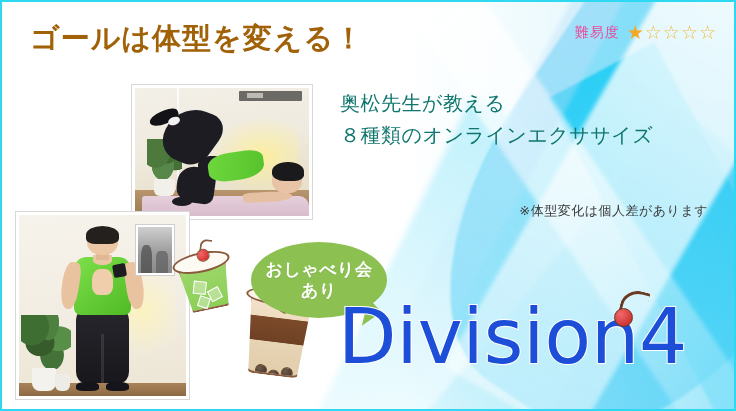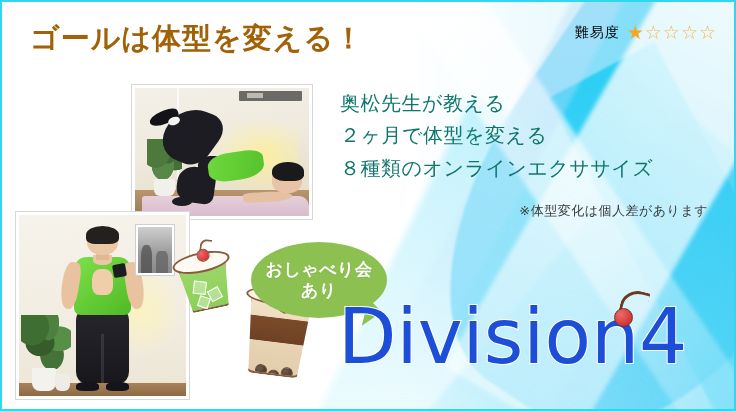--- a/index.html
+++ b/index.html
@@ -106,21 +106,21 @@
   .difficulty {
     position: absolute;
     right: 18px;
     top: 21px;
     display: flex;
     align-items: center;
     gap: 7px;
   }
   .difficulty-label {
     font-size: 14px;
-    color: #000000;
+    color: #ec4899;
     letter-spacing: 1px;
   }
   .stars { display: flex; gap: 1px; line-height: 1; }
   .star {
     font-size: 19px;
     line-height: 1;
     color: #f5a623;
   }
   .star.empty { color: #f3b942; }
 
@@ -629,21 +629,20 @@
       <span class="star filled">★</span>
       <span class="star empty">☆</span>
       <span class="star empty">☆</span>
       <span class="star empty">☆</span>
       <span class="star empty">☆</span>
     </span>
   </div>
 
   <div class="bullets">
     <div class="bullet-line">奥松先生が教える</div>
-    <div class="bullet-line">２ヶ月で体型を変える</div>
     <div class="bullet-line">８種類のオンラインエクササイズ</div>
   </div>
   <div class="disclaimer">※体型変化は個人差があります</div>
 
   <div class="photo-frame" id="photo-exercise">
     <div class="photo-inner">
       <div class="room-wall"></div>
       <div class="wall-glow"></div>
       <div class="wall-seam"></div>
       <div class="top-shelf"></div>

